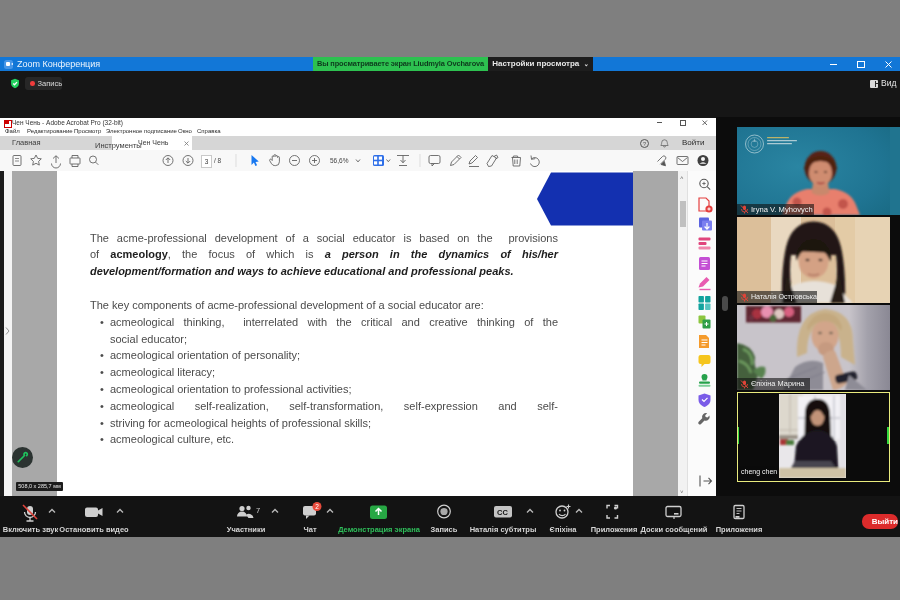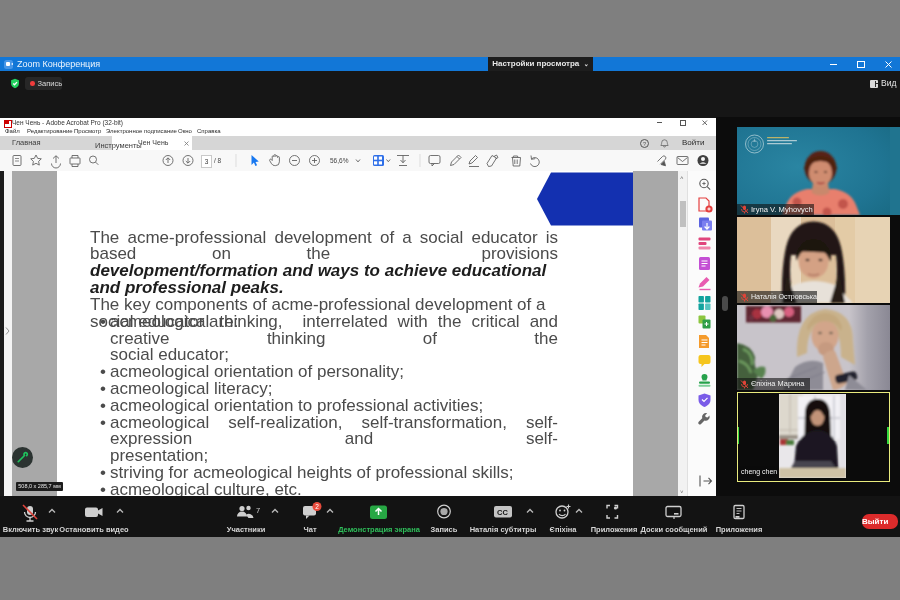--- a/index.html
+++ b/index.html
@@ -6,36 +6,37 @@
   body{width:900px;height:600px;background:#7f7f7f;position:relative;overflow:hidden;
        font-family:"Liberation Sans",sans-serif;}
   .abs{position:absolute;}
   
   #titlebar{left:0;top:57px;width:900px;height:14px;background:#1277d7;}
   #darkbg{left:0;top:71px;width:900px;height:466px;background:#161616;}
   
   #acro{left:0;top:118px;width:716px;height:378px;background:#ffffff;}
   .mrow{font-size:6px;color:#2b2b2b;}
   
-  .doc{color:#4b4b4b;font-size:17px;line-height:16.8px;}
+  .doc{color:#4b4b4b;font-size:11px;line-height:16.8px;}
   .doc b{color:#1d1d1d;text-align:right;}
   .jl{text-align:justify;text-align-last:justify;}
   
   #zbar{left:0;top:496px;width:900px;height:41px;background:#131313;}
   .zlab{position:absolute;font-size:7.5px;color:#d6d6d6;white-space:nowrap;transform:translateX(-50%);font-weight:bold;}
   .zgreen{color:#2fbf5b;}
 </style>
 </head>
 <body>
 
   <div class="abs" id="titlebar">
     <div class="abs" style="left:4px;top:2.5px;width:9px;height:9px;border-radius:2.5px;background:#4796e7;"></div>
     <div class="abs" style="left:5.8px;top:5px;width:4.2px;height:4px;border-radius:1px;background:#fff;"></div>
     <div class="abs" style="left:10.5px;top:5.5px;width:0;height:0;border-top:1.5px solid transparent;border-bottom:1.5px solid transparent;border-right:2px solid #fff;"></div>
     <div class="abs" style="left:17px;top:0;height:14px;line-height:14px;font-size:9px;color:#eef5fd;">Zoom Конференция</div>
+    <div class="abs" style="left:313px;top:0;width:175px;height:14px;background:#2dc150;color:#0e3a1d;font-size:7.4px;letter-spacing:-0.1px;font-weight:bold;text-align:center;line-height:14px;">Вы просматриваете экран Liudmyla Ovcharova</div>
     <div class="abs" style="left:488px;top:0;width:105px;height:14px;background:#1d1d1d;color:#e8e8e8;font-size:8px;font-weight:bold;text-align:center;line-height:14px;">Настройки просмотра &nbsp;<span style="font-size:6px;">⌄</span></div>
     <div class="abs" style="left:830px;top:6.5px;width:7px;height:1.2px;background:#fff;"></div>
     <div class="abs" style="left:857px;top:3.8px;width:5.5px;height:5.5px;border:1px solid #fff;"></div>
     <svg class="abs" style="left:885px;top:3.5px;" width="7" height="7">
       <path d="M0.5 0.5 L6.5 6.5 M6.5 0.5 L0.5 6.5" stroke="#fff" stroke-width="1"></path>
     </svg>
   </div>
 
   <div class="abs" id="darkbg"></div>
 
@@ -168,33 +169,33 @@
       </svg>
 
       <div class="abs" style="left:57px;top:0.5px;width:576px;height:325px;background:#ffffff;"></div>
 
       <svg class="abs" style="left:537px;top:1.6px;" width="96" height="54" viewBox="0 0 96 54">
         <polygon points="0,27 14,0.5 96,0.5 96,53.5 14,53.5" fill="#1330b0"></polygon>
       </svg>
 
       <div class="abs doc" style="left:90px;top:59px;width:468px;">
         <div class="jl">The acme-professional development of a social educator is based on the&nbsp; provisions</div>
+        <div class="jl">of <b>acmeology</b>, the focus of which is <b><i>a person in the dynamics of his/her</i></b></div>
         <div><b><i>development/formation and ways to achieve educational and professional peaks.</i></b></div>
       </div>
       <div class="abs doc" style="left:90px;top:126.8px;width:468px;">
         <div>The key components of acme-professional development of a social educator are:</div>
       </div>
       <div class="abs doc" style="left:90px;top:143.2px;width:468px;">
         <div class="jl" style="padding-left:20px;"><span class="abs" style="left:10px;">•</span>acmeological thinking,&nbsp; interrelated with the critical and creative thinking of the</div>
         <div style="padding-left:20px;">social educator;</div>
         <div style="padding-left:20px;"><span class="abs" style="left:10px;">•</span>acmeological orientation of personality;</div>
         <div style="padding-left:20px;"><span class="abs" style="left:10px;">•</span>acmeological literacy;</div>
         <div style="padding-left:20px;"><span class="abs" style="left:10px;">•</span>acmeological orientation to professional activities;</div>
         <div class="jl" style="padding-left:20px;"><span class="abs" style="left:10px;">•</span>acmeological self-realization, self-transformation, self-expression and self-</div>
-        <div style="padding-left:20px;">presentation;</div>
         <div style="padding-left:20px;"><span class="abs" style="left:10px;">•</span>striving for acmeological heights of professional skills;</div>
         <div style="padding-left:20px;"><span class="abs" style="left:10px;">•</span>acmeological culture, etc.</div>
       </div>
 
       <div class="abs" style="left:12px;top:276px;width:21px;height:21px;border-radius:50%;background:#2b3331;"></div>
       <svg class="abs" style="left:16px;top:280px;" width="13" height="13" viewBox="0 0 13 13">
         <path d="M3 10 l5.5-5.5 M3 10 l-0.7 0.7 M8.5 4.5 a1.6 1.6 0 0 1 2.3-2.3 a1.6 1.6 0 0 1 0 2.3 l-0.1 0.1" stroke="#1fc35e" stroke-width="1.7" fill="none" stroke-linecap="round"></path>
       </svg>
 
       <div class="abs" style="left:16px;top:311px;width:47px;height:9px;background:#1c1c1c;border-radius:1px;color:#e8e8e8;font-size:5.5px;line-height:9px;text-align:center;">508,0 x 285,7 мм</div>
@@ -515,14 +516,14 @@
     <div class="zlab" style="left:94px;top:29px;">Остановить видео</div>
     <div class="zlab" style="left:246px;top:29px;">Участники</div>
     <div class="zlab" style="left:310px;top:29px;text-align:center;">Чат</div>
     <div class="zlab zgreen" style="left:379px;top:29px;">Демонстрация экрана</div>
     <div class="zlab" style="left:444px;top:29px;">Запись</div>
     <div class="zlab" style="left:503px;top:29px;">Наталія субтитры</div>
     <div class="zlab" style="left:563px;top:29px;">Єпіхіна</div>
     <div class="zlab" style="left:614px;top:29px;">Приложения</div>
     <div class="zlab" style="left:674px;top:29px;">Доски сообщений</div>
     <div class="zlab" style="left:739px;top:29px;">Приложения</div>
-    <div class="abs" style="left:862px;top:18px;width:36px;height:15px;background:#dc2b2b;border-radius:7px;color:#fff;font-size:8px;font-weight:bold;text-align:left;line-height:15px;">Выйти</div>
+    <div class="abs" style="left:862px;top:18px;width:36px;height:15px;background:#dc2b2b;border-radius:7px;color:#fff;font-size:8px;font-weight:bold;text-align:right;line-height:15px;">Выйти</div>
   </div>
 
 </body></html>

